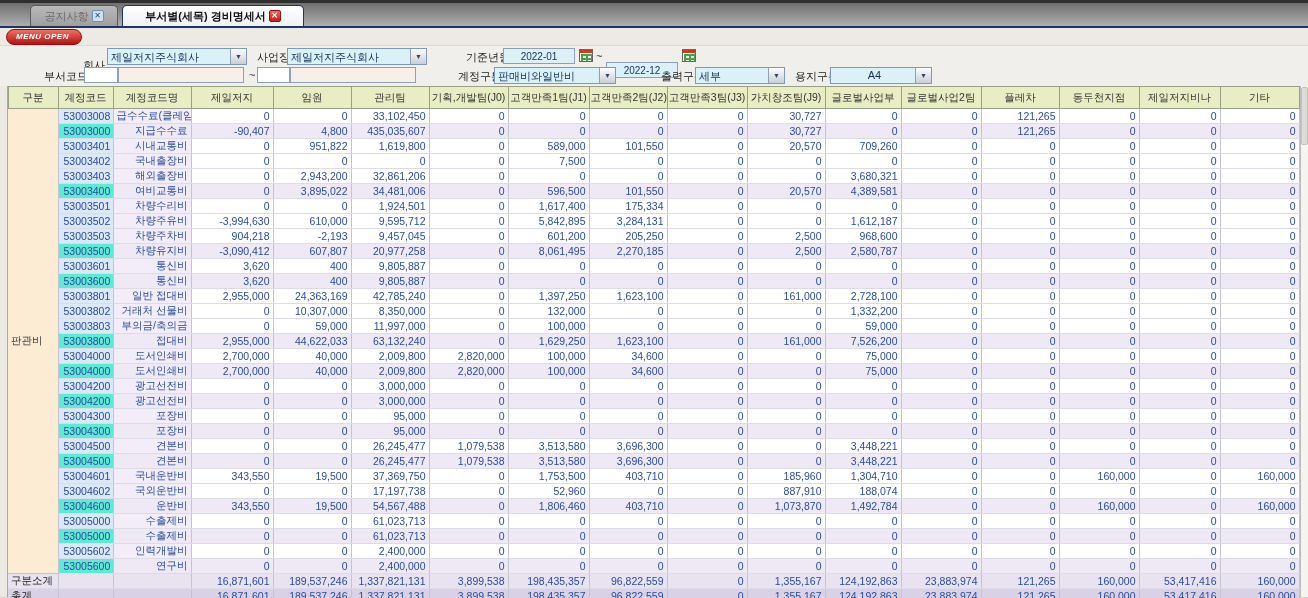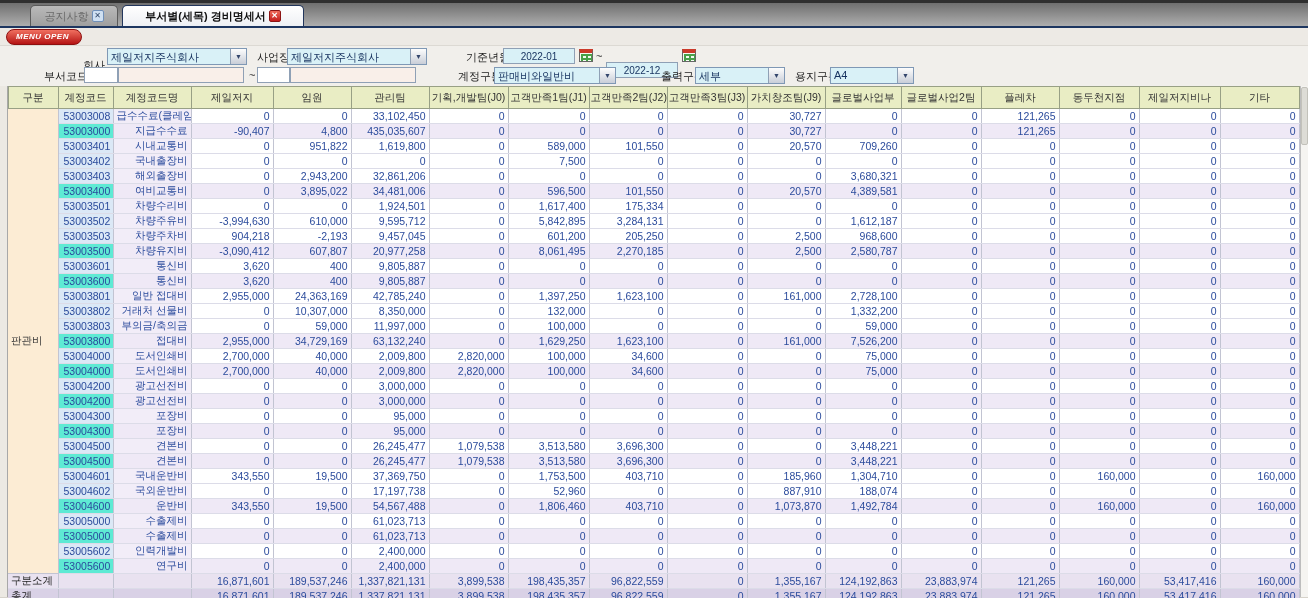--- a/index.html
+++ b/index.html
@@ -141,21 +141,21 @@
   <div class="combo" style="left:494px; top:21px; width:122px;">
     <span class="txt">판매비와일반비</span>
     <span class="arrow">▼</span>
   </div>
   <span class="flabel" style="left:661px; top:23px;">출력구분</span>
   <div class="combo" style="left:695px; top:21px; width:90px;">
     <span class="txt">세부</span>
     <span class="arrow">▼</span>
   </div>
   <span class="flabel" style="left:795px; top:23px;">용지구분</span>
-  <div class="combo" style="left:830px; top:21px; width:84px;">
+  <div class="combo" style="left:830px; top:21px; width:102px;text-align:center;">
     <span class="txt">A4</span>
     <span class="arrow">▼</span>
   </div>
 </div>
 
 <div class="main">
   <div class="left-strip"></div>
   <div class="grid-wrap">
     <table>
       <colgroup id="cols">
@@ -467,21 +467,21 @@
             <td class="val">0</td>
             <td class="val">0</td>
             <td class="val">0</td>
             <td class="val">0</td>
             <td class="val">0</td>
           </tr>
           <tr class="sub">
             <td class="code">53003800</td>
             <td class="name">접대비</td>
             <td class="val">2,955,000</td>
-            <td class="val">34,729,169</td>
+            <td class="val">44,622,033</td>
             <td class="val">63,132,240</td>
             <td class="val">0</td>
             <td class="val">1,629,250</td>
             <td class="val">1,623,100</td>
             <td class="val">0</td>
             <td class="val">161,000</td>
             <td class="val">7,526,200</td>
             <td class="val">0</td>
             <td class="val">0</td>
             <td class="val">0</td>

